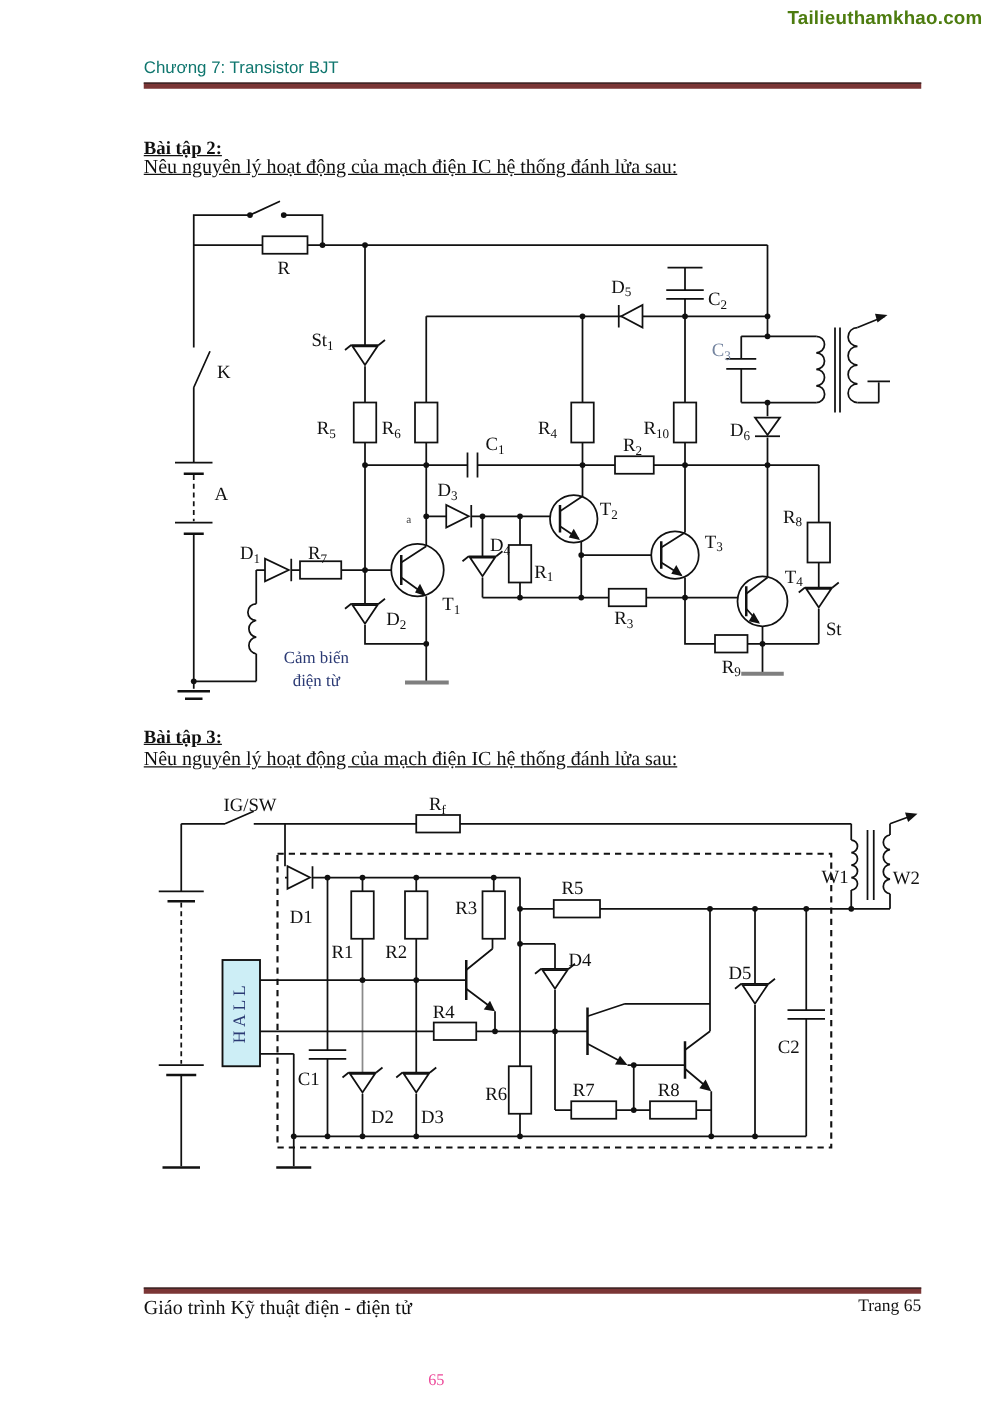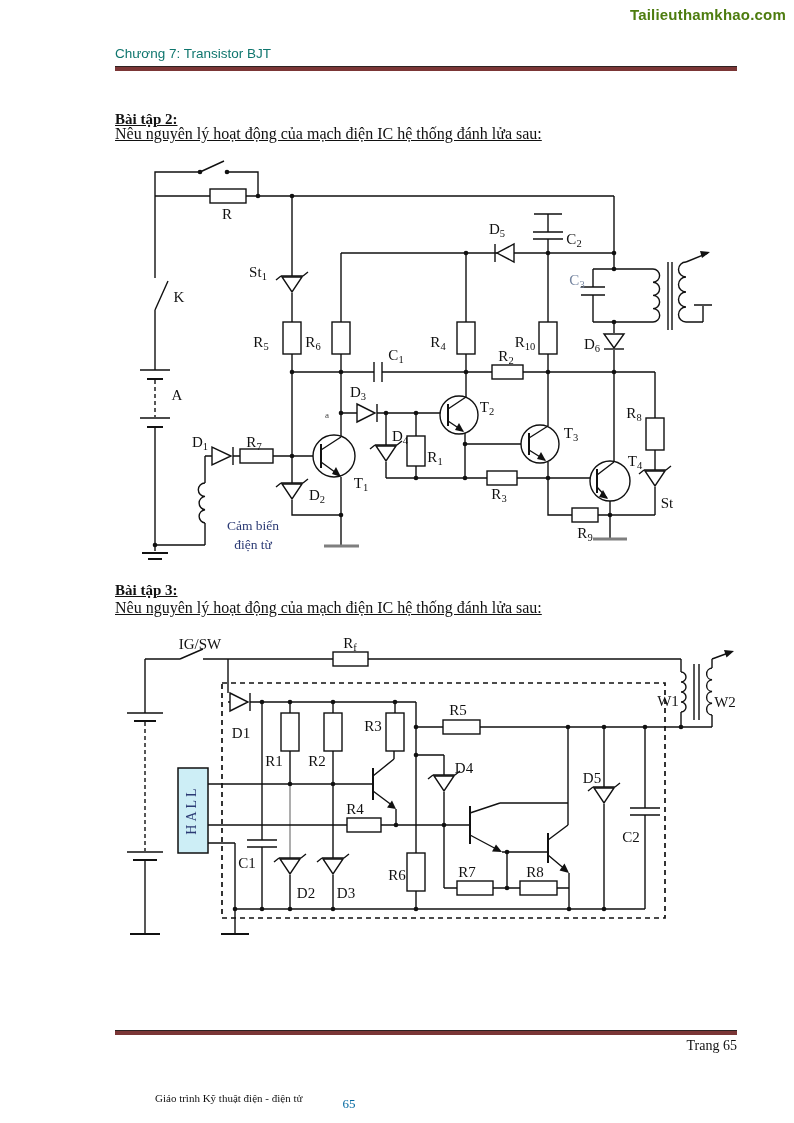--- a/index.html
+++ b/index.html
@@ -10,23 +10,23 @@
          font-weight:bold;font-size:15px;color:#4d7c0f;letter-spacing:0.2px;}
   .hdr-title{left:115px;top:46px;font-family:"Liberation Sans",sans-serif;
              font-size:13.5px;color:#0f766e;}
   .rule{left:115px;width:622px;height:4px;background:#7b3636;border-top:1.5px solid #2e2222;}
   .rule-top{top:66px;}
   .rule-bot{top:1030px;}
   .heading{left:115px;font-size:15px;font-weight:bold;text-decoration:underline;}
   .h2{top:92px;margin-top:19px;} .h3{top:582px;}
   .prompt{left:115px;font-size:16px;text-decoration:underline;}
   .p2{top:125px;} .p3{top:599px;}
-  .footer-left{left:115px;top:1092px;font-size:11px;margin-left:40px;}
+  .footer-left{left:115px;top:1038px;font-size:16px;}
   .footer-right{right:57px;top:1038px;font-size:14px;}
-  .pagenum{left:0;top:1096px;width:698px;text-align:center;font-size:13px;color:#0369a1;}
+  .pagenum{left:0;top:1096px;width:698px;text-align:center;font-size:13px;color:#ec4899;}
   svg{position:absolute;}
   svg text{font-family:"Liberation Serif",serif;font-size:15px;fill:#111;}
   svg text.sub tspan.s, tspan.s{font-size:10.5px;}
   .wire{stroke:#111;stroke-width:1.4;fill:none;}
   .wire2{stroke:#111;stroke-width:2;fill:none;}
   .grayw{stroke:#8a8a8a;stroke-width:1.4;fill:none;}
   .gnd{stroke:#7f7f7f;stroke-width:3.2;fill:none;}
   .dash{stroke:#111;stroke-width:1.4;fill:none;stroke-dasharray:4 3;}
   .boxr{fill:#fff;stroke:#111;stroke-width:1.4;}
   .dashbox{fill:none;stroke:#111;stroke-width:1.7;stroke-dasharray:5 4;}

